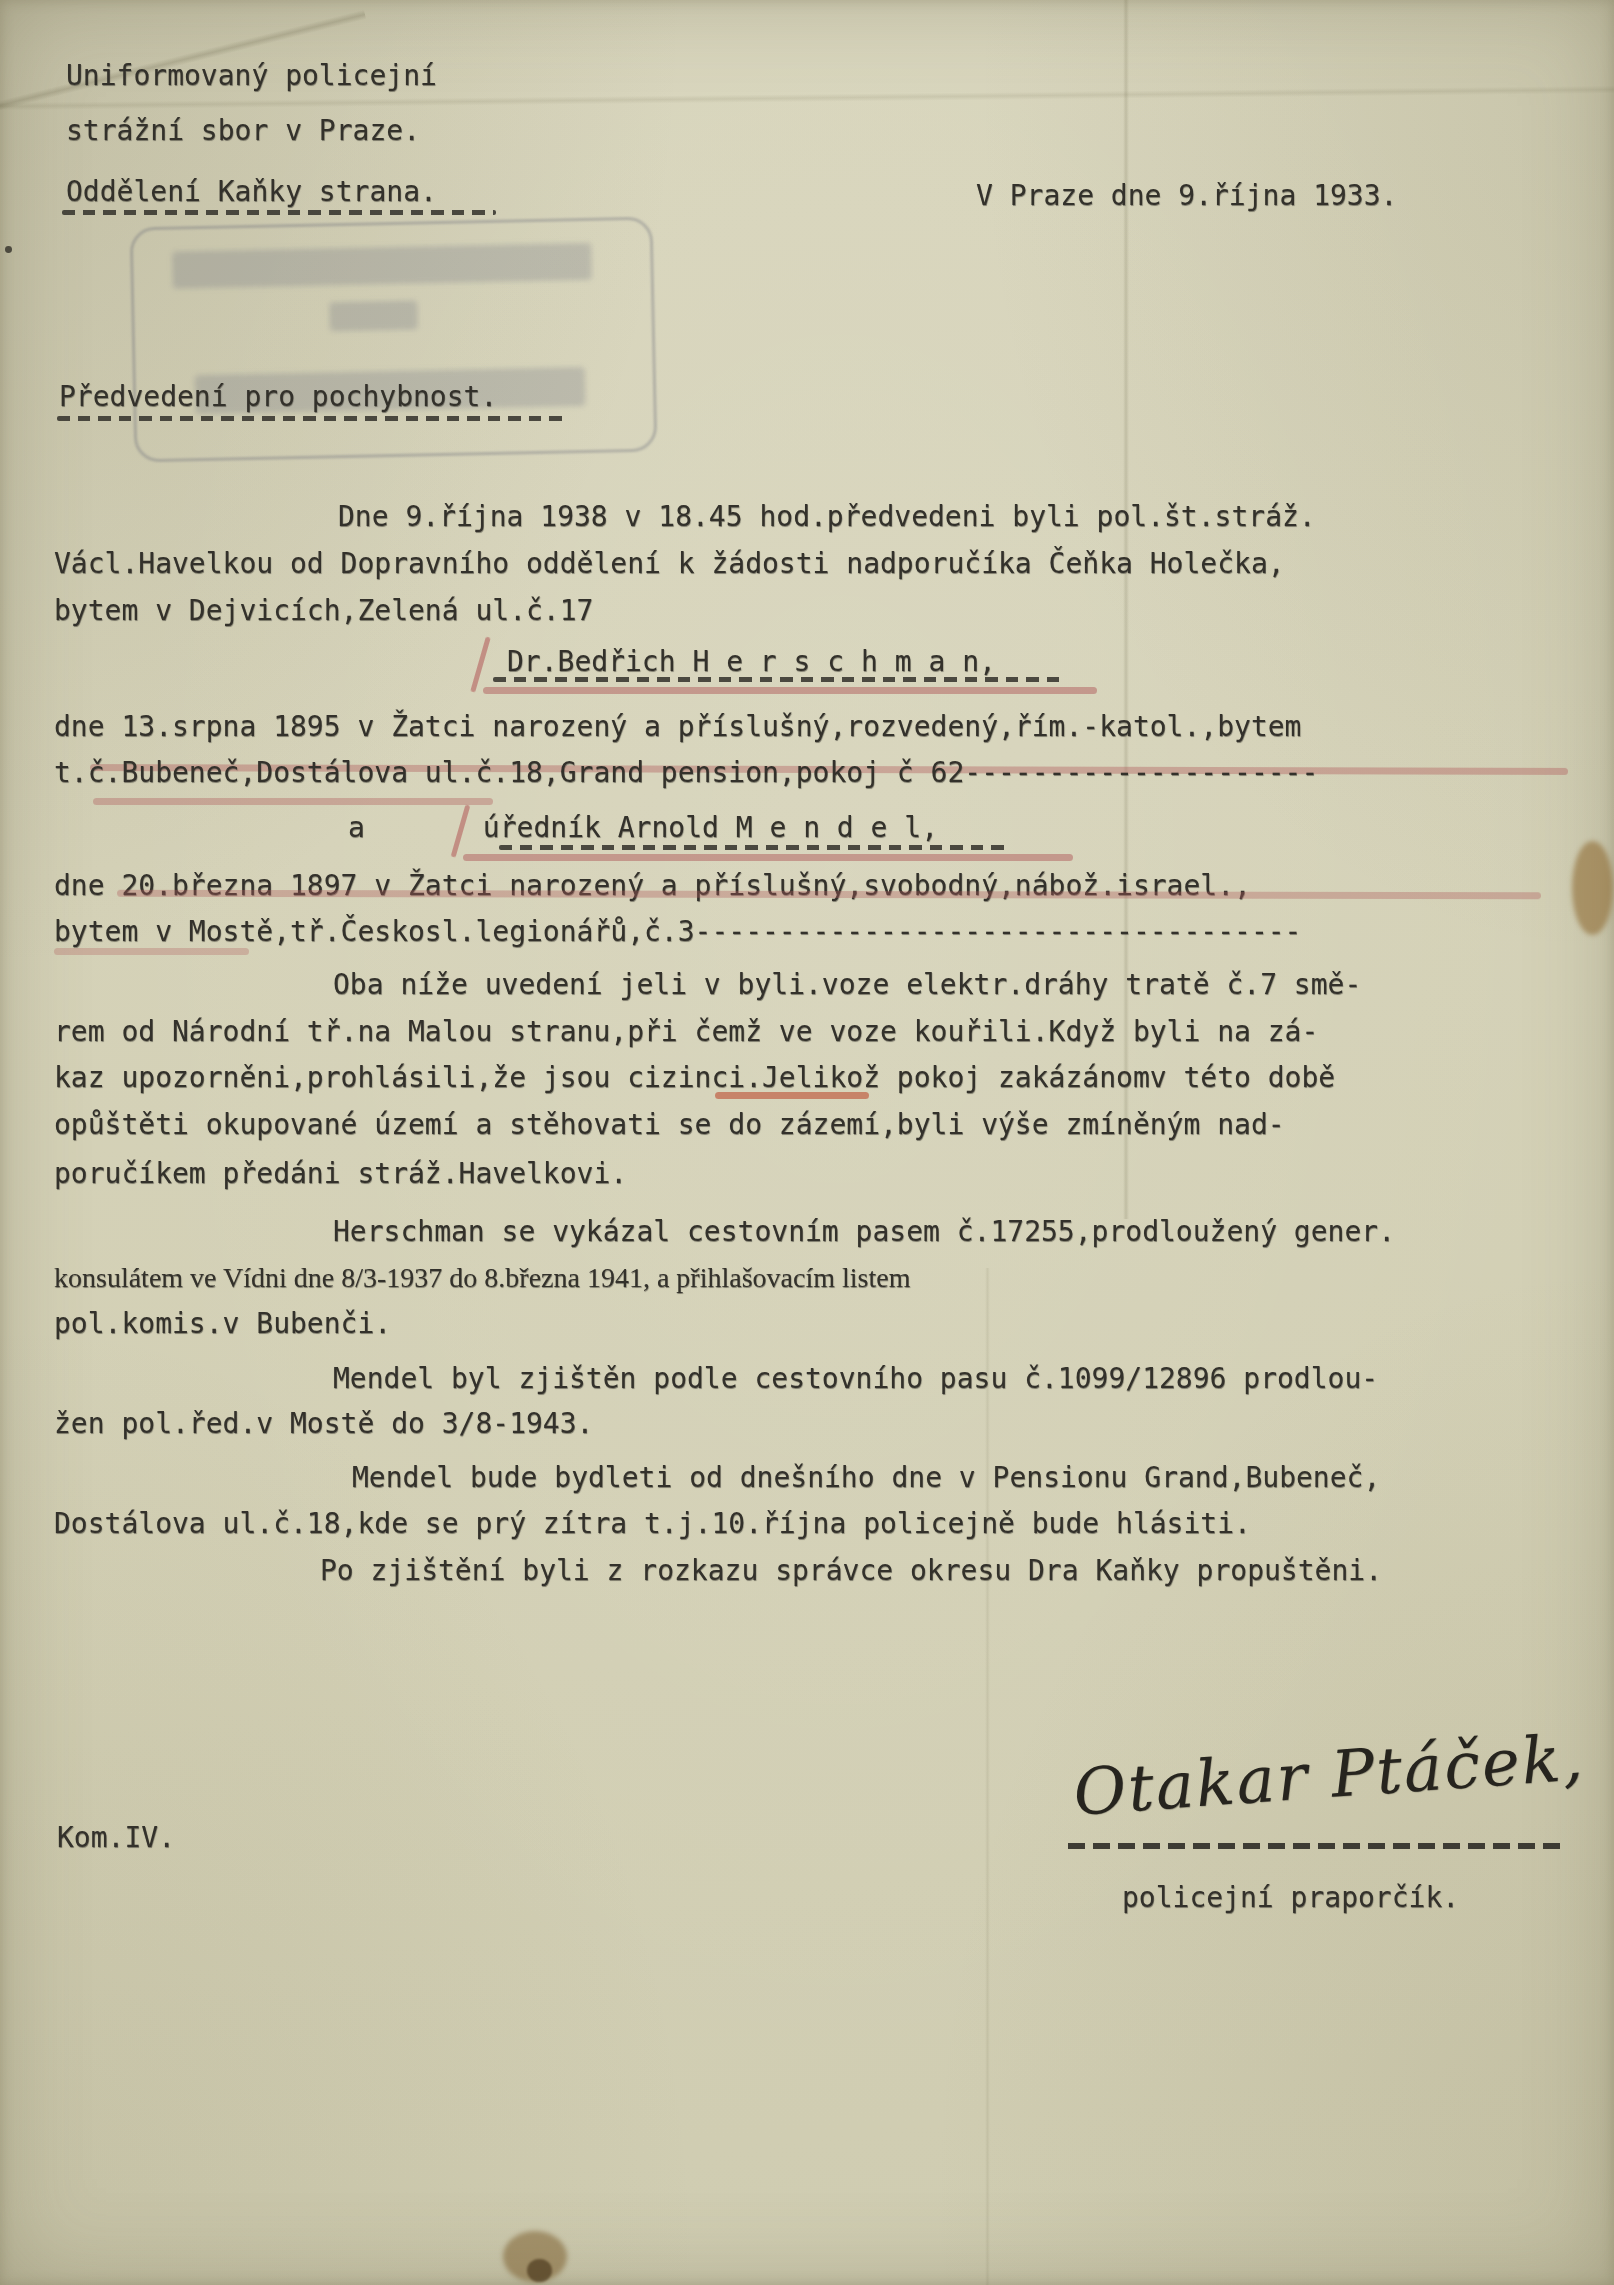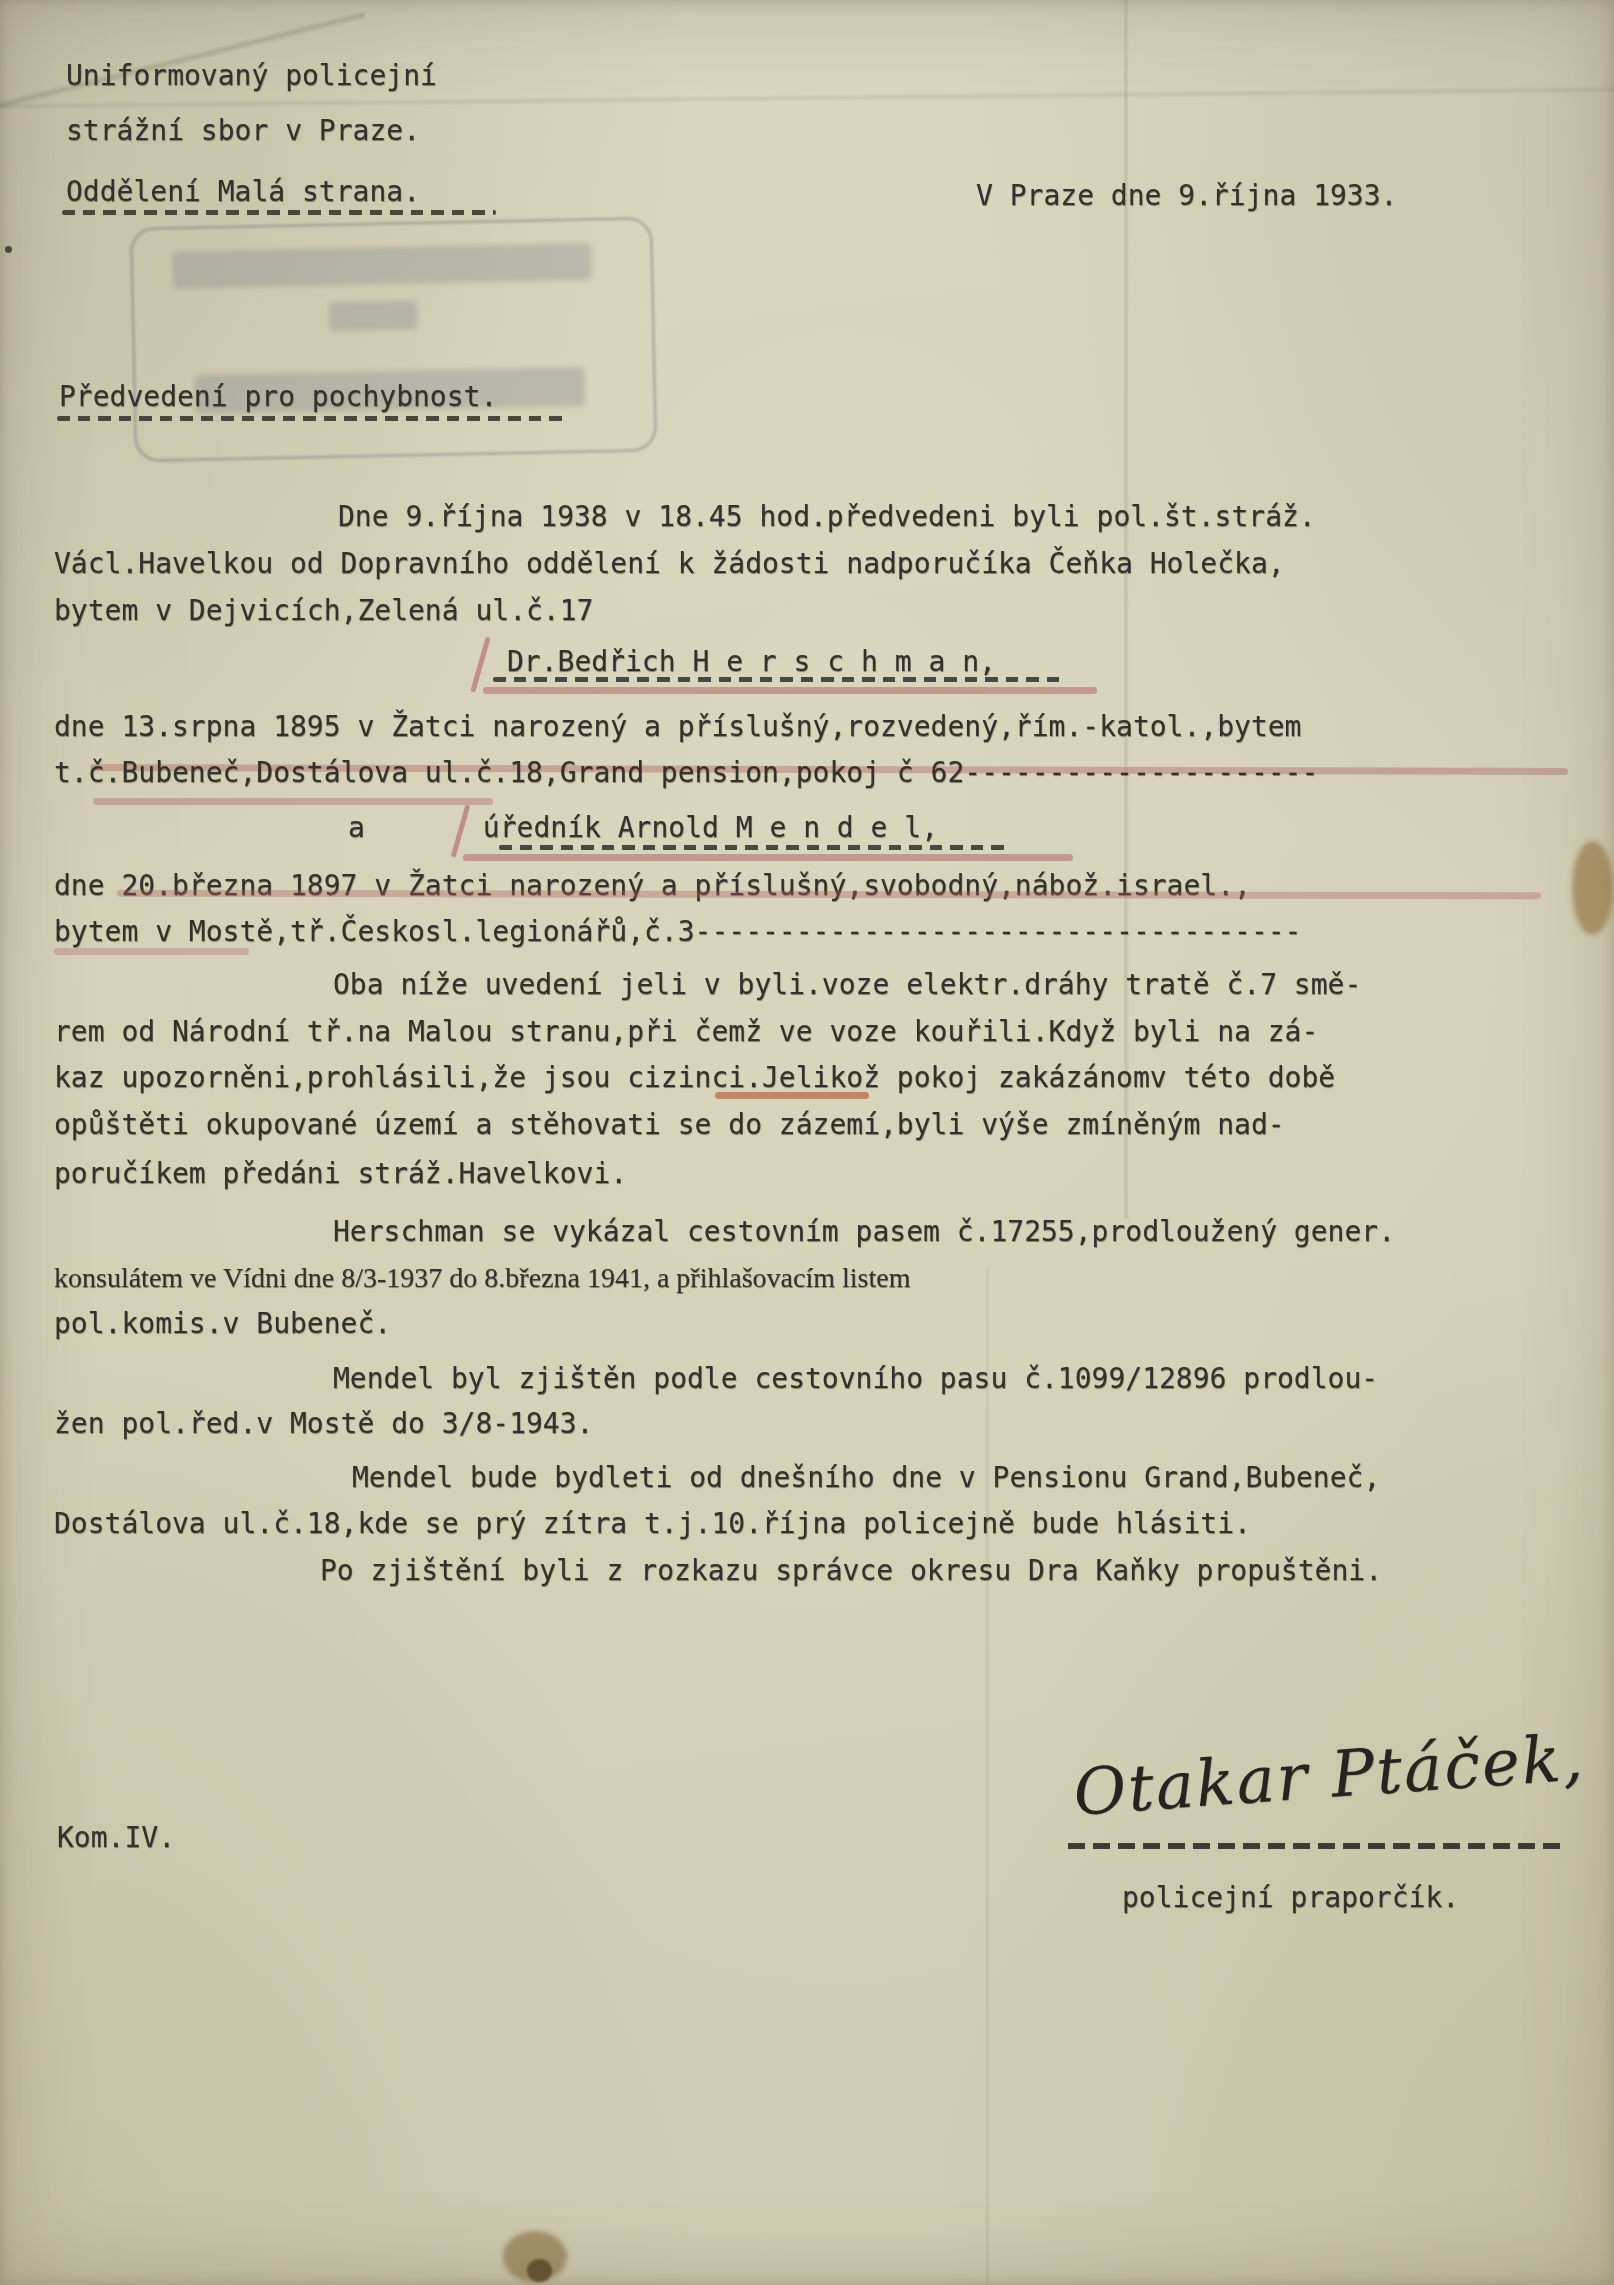--- a/index.html
+++ b/index.html
@@ -78,21 +78,21 @@
 <div class="stain" style="left:4.9px;top:246px;width:6.8px;height:6.8px;background:rgba(50,48,40,.8);"></div>
 
 <div class="stamp">
   <div class="stamp-bar" style="left:39px;top:21.5px;width:419px;height:37px;"></div>
   <div class="stamp-bar" style="left:195px;top:76px;width:88px;height:29px;"></div>
   <div class="stamp-bar" style="left:59px;top:146px;width:390px;height:39px;"></div>
 </div>
 
 <div class="typed" style="left:66px;top:56px;">Uniformovaný policejní</div>
 <div class="typed" style="left:66px;top:111px;">strážní sbor v Praze.</div>
-<div class="typed" style="left:66px;top:172px;">Oddělení Malá strana.</div>
+<div class="typed" style="left:66px;top:172px;">Oddělení Kaňky strana.</div>
 <div class="typed-dashes" style="left:62px;top:210px;width:434px;"></div>
 
 <div class="typed" style="left:976px;top:176px;">V Praze dne 9.října 1933.</div>
 
 <div class="typed" style="left:59px;top:377px;">Předvedení pro pochybnost.</div>
 <div class="typed-dashes" style="left:57px;top:416px;width:509px;"></div>
 
 <div class="typed" style="left:338px;top:497px;">Dne 9.října 1938 v 18.45 hod.předvedeni byli pol.št.stráž.</div>
 <div class="typed" style="left:54px;top:544px;">Václ.Havelkou od Dopravního oddělení k žádosti nadporučíka Čeňka Holečka,</div>
 <div class="typed" style="left:54px;top:591px;">bytem v Dejvicích,Zelená ul.č.17</div>
@@ -113,21 +113,21 @@
 <div class="typed" style="left:54px;top:912px;">bytem v Mostě,tř.Českosl.legionářů,č.3------------------------------------</div>
 <div class="red-line" style="left:54px;top:948px;width:195px;opacity:.6;"></div>
 <div class="typed" style="left:333px;top:965px;">Oba níže uvedení jeli v byli.voze elektr.dráhy tratě č.7 smě-</div>
 <div class="typed" style="left:54px;top:1012px;">rem od Národní tř.na Malou stranu,při čemž ve voze kouřili.Když byli na zá-</div>
 <div class="typed" style="left:54px;top:1058px;">kaz upozorněni,prohlásili,že jsou cizinci.Jelikož pokoj zakázánomv této době</div>
 <div class="red-line" style="left:715px;top:1092px;width:154px;background:rgba(190,88,60,.65);"></div>
 <div class="typed" style="left:54px;top:1105px;">opůštěti okupované území a stěhovati se do zázemí,byli výše zmíněným nad-</div>
 <div class="typed" style="left:54px;top:1154px;">poručíkem předáni stráž.Havelkovi.</div>
 <div class="typed" style="left:333px;top:1212px;">Herschman se vykázal cestovním pasem č.17255,prodloužený gener.</div>
 <div class="typed" style="left:54px;top:1258px;font-family:Liberation Serif, serif;">konsulátem ve Vídni dne 8/3-1937 do 8.března 1941, a přihlašovacím listem</div>
-<div class="typed" style="left:54px;top:1304px;">pol.komis.v Bubeneč.</div>
+<div class="typed" style="left:54px;top:1304px;">pol.komis.v Bubenči.</div>
 <div class="typed" style="left:333px;top:1359px;">Mendel byl zjištěn podle cestovního pasu č.1099/12896 prodlou-</div>
 <div class="typed" style="left:54px;top:1404px;">žen pol.řed.v Mostě do 3/8-1943.</div>
 <div class="typed" style="left:352px;top:1458px;">Mendel bude bydleti od dnešního dne v Pensionu Grand,Bubeneč,</div>
 <div class="typed" style="left:54px;top:1504px;">Dostálova ul.č.18,kde se prý zítra t.j.10.října policejně bude hlásiti.</div>
 <div class="typed" style="left:320px;top:1551px;">Po zjištění byli z rozkazu správce okresu Dra Kaňky propuštěni.</div>
 
 <div class="typed" style="left:57px;top:1818px;">Kom.IV.</div>
 
 <div class="signature">Otakar Ptáček,</div>
 <div class="sig-dashes" style="left:1068px;top:1843px;width:497px;"></div>

